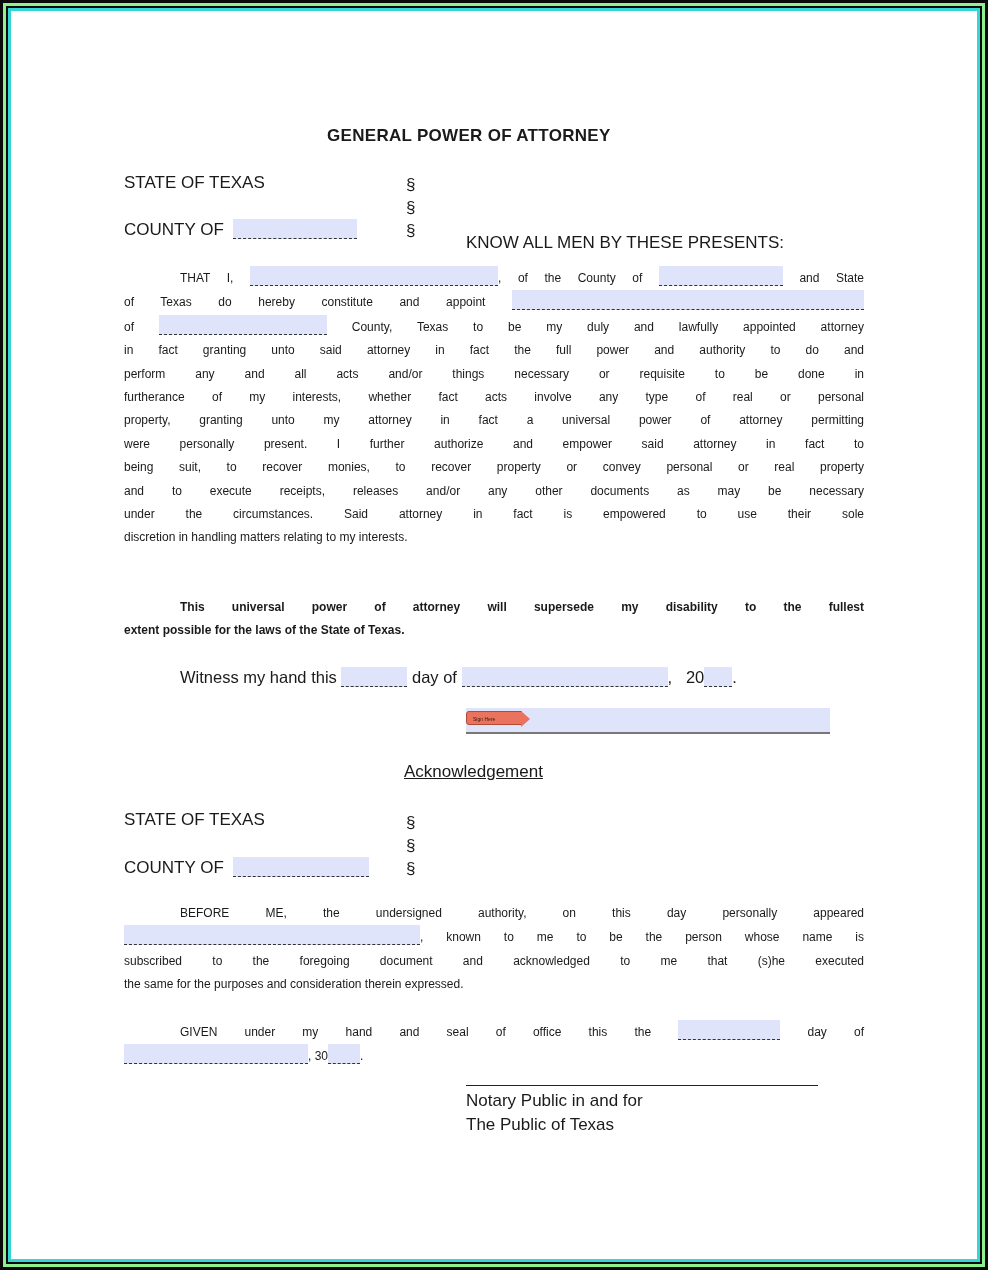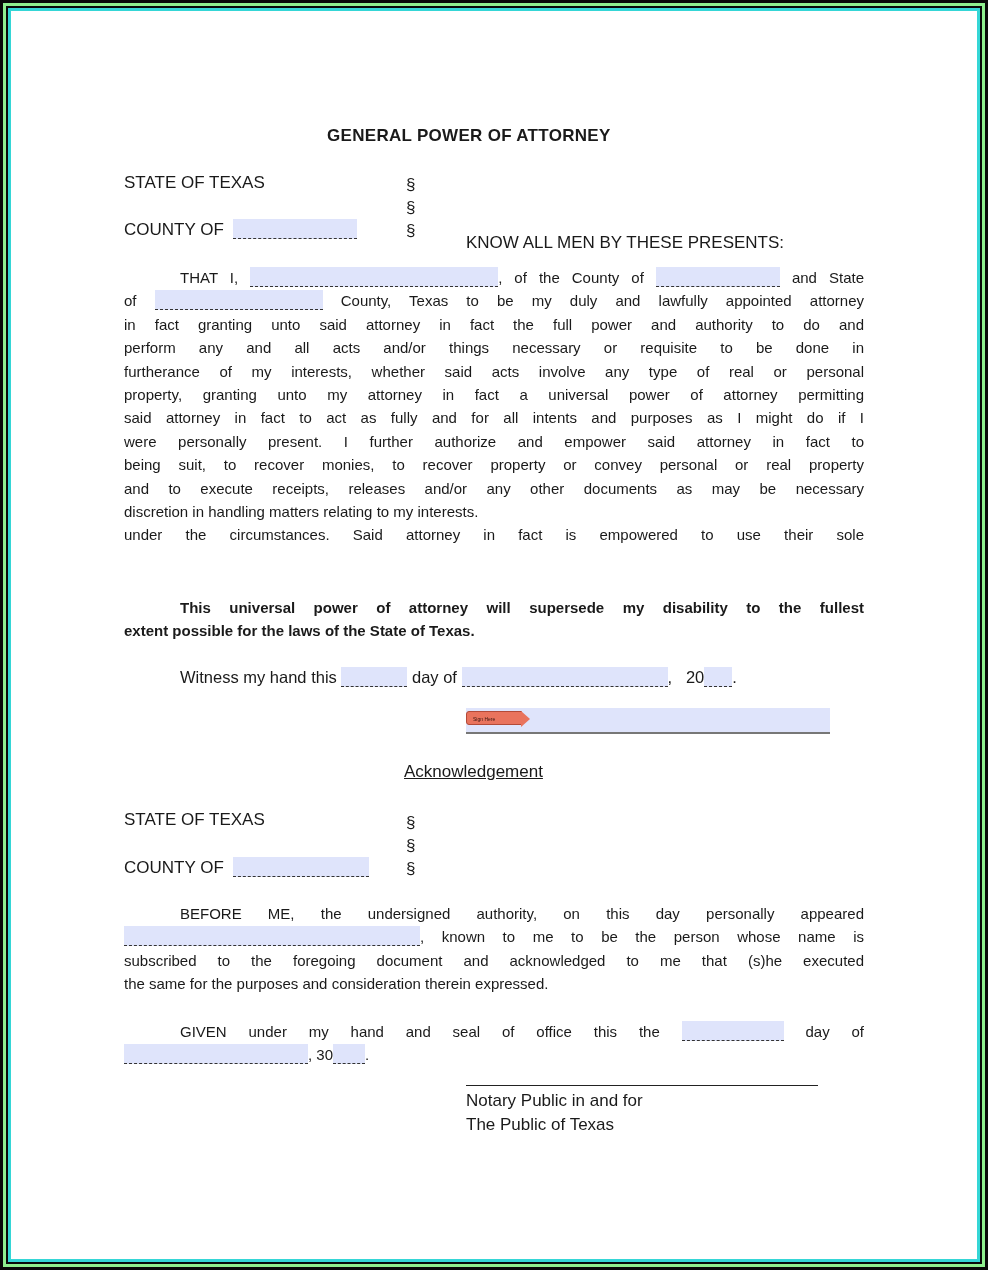--- a/index.html
+++ b/index.html
@@ -26,21 +26,21 @@
     border: 3px solid #35d6d6;
   }
   .page { position: absolute; left: 0; top: 0; width: 988px; height: 966px; }
   .abs { position: absolute; white-space: nowrap; font-size: 17px; line-height: 20px; }
   .title { font-weight: bold; font-size: 17px; letter-spacing: 0.3px; }
   .field {
     display: inline-block; background: #dfe4fb; border-bottom: 1.5px dashed #333;
     height: 19px; vertical-align: -4px;
   }
   .para {
-    position: absolute; left: 124px; width: 740px; font-size: 15px; line-height: 23.4px;
+    position: absolute; left: 124px; width: 740px; font-size: 12px; line-height: 23.4px;
     text-align: justify; color: #1a1a1a;
   }
   .para .ln { display: block; text-align-last: justify; white-space: nowrap; }
   .para .ln.last { text-align-last: left; }
   .indent { display: inline-block; width: 56px; }
   .sect { position: absolute; font-size: 17px; line-height: 23px; }
   .sign-field {
     position: absolute; left: 466px; top: 708px; width: 364px; height: 24px;
     background: #dfe4fb; border-bottom: 2px solid #777;
   }
@@ -73,31 +73,31 @@
     <span>COUNTY OF</span>
     <span class="field" style="width:124px; margin-left:4px;"></span>
   </div>
   <div class="sect" style="left:406px; top:173px;">§</div>
   <div class="sect" style="left:406px; top:196px;">§</div>
   <div class="sect" style="left:406px; top:219px;">§</div>
   <div class="abs" style="left:466px; top:205px;margin-top:28px;">KNOW ALL MEN BY THESE PRESENTS:</div>
 
   <div class="para" style="top:266px;">
     <span class="ln"><span class="indent"></span><span>THAT I,</span> <span class="field" style="width:248px;"></span><span>, of the County of</span> <span class="field" style="width:124px;"></span> <span>and State</span></span>
+    <span class="ln"><span>of Texas do hereby constitute and appoint</span> <span class="field" style="width:352px;"></span></span>
     <span class="ln"><span>of</span> <span class="field" style="width:168px;"></span> <span>County, Texas to be my duly and lawfully appointed attorney</span></span>
     <span class="ln">in fact granting unto said attorney in fact the full power and authority to do and</span>
     <span class="ln">perform any and all acts and/or things necessary or requisite to be done in</span>
-    <span class="ln">furtherance of my interests, whether said acts involve any type of real or personal</span>
+    <span class="ln">furtherance of my interests, whether fact acts involve any type of real or personal</span>
     <span class="ln">property, granting unto my attorney in fact a universal power of attorney permitting</span>
-    <span class="ln">said attorney in fact to act as fully and for all intents and purposes as I might do if I</span>
     <span class="ln">were personally present.  I further authorize and empower said attorney in fact to</span>
     <span class="ln">being suit, to recover monies, to recover property or convey personal or real property</span>
     <span class="ln">and to execute receipts, releases and/or any other documents as may be necessary</span>
+    <span class="ln">under the circumstances.  Said attorney in fact is empowered to use their sole</span>
     <span class="ln last">discretion in handling matters relating to my interests.</span>
-    <span class="ln">under the circumstances.  Said attorney in fact is empowered to use their sole</span>
   </div>
 
   <div class="para" style="top:596px;font-weight:bold;">
     <span class="ln"><span class="indent"></span><span>This universal power of attorney will supersede my disability to the fullest</span></span>
     <span class="ln last">extent possible for the laws of the State of Texas.</span>
   </div>
 
   <div class="abs" style="left:180px; top:667px; font-size:16.5px;">
     <span>Witness my hand this</span>
     <span class="field" style="width:66px;"></span>

